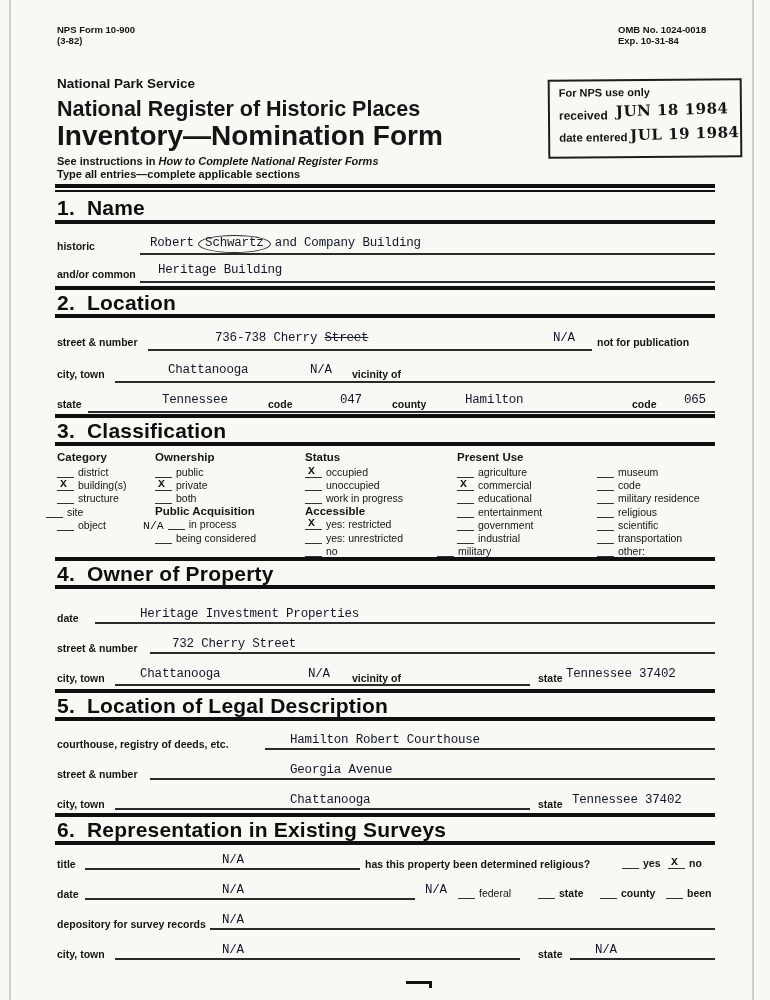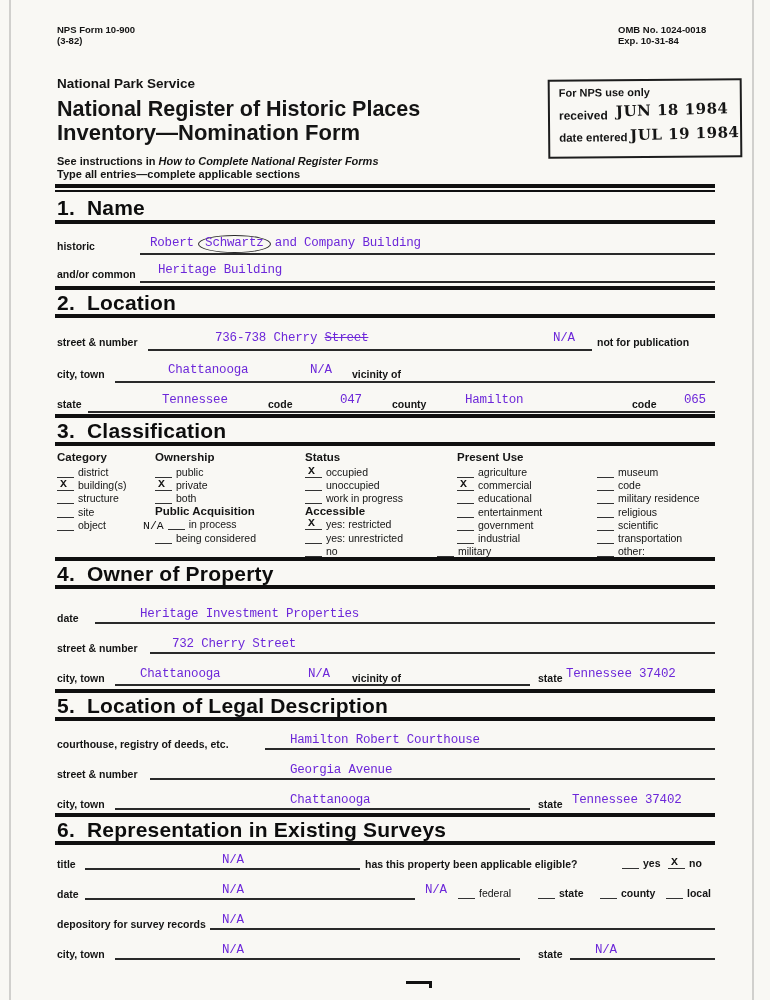--- a/index.html
+++ b/index.html
@@ -3,21 +3,21 @@
 <meta charset="utf-8">
 <style>
   *{box-sizing:border-box;margin:0;padding:0}
   html,body{background:#d9d9d5}
   .page{position:relative;width:770px;height:1000px;margin:0 auto;background:#f9f8f4;
         font-family:"Liberation Sans",sans-serif;color:#141414;overflow:hidden}
   .abs{position:absolute}
   .small{font-size:9.5px;font-weight:bold;line-height:1.2;white-space:nowrap}
   .flabel{position:absolute;font-size:10.5px;font-weight:bold;white-space:nowrap;color:#141414}
   .typed{position:absolute;font-family:"Liberation Mono","DejaVu Sans Mono",monospace;
-         font-size:12.5px;white-space:nowrap;color:#6d28d9;letter-spacing:-0.2px}
+         font-size:12.5px;white-space:nowrap;color:#0f172a;letter-spacing:-0.2px}
   .typedish{font-family:"Liberation Mono","DejaVu Sans Mono",monospace;font-size:11.5px;margin-bottom:-2px}
   .struck{text-decoration:line-through}
   .circled{display:inline-block;border:1.6px solid #2a2a2a;border-radius:50%;padding:0 6px 2px;margin:0 -3px}
   .uline{position:absolute;height:1.5px;background:#2a2a2a}
   .hrule{position:absolute;left:55px;width:660px;height:4px;background:#101010}
   .sec-title{position:absolute;left:57px;font-size:21px;font-weight:bold;white-space:pre;color:#0d0d0d;letter-spacing:.2px}
   .colhead{position:absolute;font-size:11.5px;font-weight:bold;white-space:nowrap}
   .ck{display:flex;align-items:flex-end;gap:4px}
   .blank{width:17px;height:10px;border-bottom:1.3px solid #333;position:relative;flex:none}
   .mark{position:absolute;left:3px;top:-4px;font-family:"Liberation Mono",monospace;font-size:11.5px;font-weight:bold}
@@ -38,21 +38,21 @@
     <div>NPS Form 10-900</div>
     <div>(3-82)</div>
   </div>
   <div class="small abs" style="left:618px;top:24px">
     <div>OMB No. 1024-0018</div>
     <div>Exp. 10-31-84</div>
   </div>
 
   <div class="abs" style="left:57px;top:76px;font-size:13.5px;font-weight:bold">National Park Service</div>
   <div class="abs" style="left:57px;top:97px;font-size:21.5px;font-weight:bold">National Register of Historic Places</div>
-  <div class="abs" style="left:57px;top:120px;font-size:22px;font-weight:bold">Inventory—Nomination Form</div>
+  <div class="abs" style="left:57px;top:120px;font-size:28px;font-weight:bold">Inventory—Nomination Form</div>
   <div class="abs" style="left:57px;top:155px;font-size:11px;font-weight:bold">
     <span>See instructions in </span><span style="font-style:italic">How to Complete National Register Forms</span>
   </div>
   <div class="abs" style="left:57px;top:168px;font-size:11px;font-weight:bold">Type all entries—complete applicable sections</div>
 
   <div class="abs npsbox" style="left:548px;top:79px;width:194px;height:79px">
     <div style="font-size:11px;font-weight:bold;margin:5px 0 0 9px">For NPS use only</div>
     <div class="abs" style="left:9px;top:27px;font-size:12px;font-weight:bold">received</div>
     <div class="abs hand" style="left:66px;top:20px">JUN 18 1984</div>
     <div class="abs" style="left:9px;top:50px;font-size:11.5px;font-weight:bold">date entered</div>
@@ -123,21 +123,21 @@
         <span class="mark">X</span>
       </span>
       <span class="cklabel">building(s)</span>
     </div>
   <div class="ck abs" style="left:57px;top:492px">
       <span class="blank">
         <span class="mark"></span>
       </span>
       <span class="cklabel">structure</span>
     </div>
-  <div class="ck abs" style="left:57px;top:506px">
+  <div class="ck abs" style="left:46px;top:506px">
       <span class="blank">
         <span class="mark"></span>
       </span>
       <span class="cklabel">site</span>
     </div>
   <div class="ck abs" style="left:57px;top:519px">
       <span class="blank">
         <span class="mark"></span>
       </span>
       <span class="cklabel">object</span>
@@ -338,21 +338,21 @@
   <div class="typed" style="left:572px;top:793px">Tennessee  37402</div>
   <div class="uline" style="left:115px;top:808px;width:415px"></div>
 
   <div class="hrule" style="top:813px"></div>
   <div class="sec-title" style="top:818px">6.  Representation in Existing Surveys</div>
   <div class="hrule" style="top:841px"></div>
 
   <div class="flabel" style="left:57px;top:858px">title</div>
   <div class="typed" style="left:222px;top:853px">N/A</div>
   <div class="uline" style="left:85px;top:868px;width:275px"></div>
-  <div class="flabel" style="left:365px;top:858px">has this property been applicable eligible?</div>
+  <div class="flabel" style="left:365px;top:858px">has this property been determined religious?</div>
   <div class="ck abs" style="left:622px;top:857px">
       <span class="blank">
         <span class="mark"></span>
       </span>
       <span class="cklabel" style="font-weight:bold">yes</span>
     </div>
   <div class="ck abs" style="left:668px;top:857px">
       <span class="blank">
         <span class="mark">X</span>
       </span>
@@ -378,21 +378,21 @@
   <div class="ck abs" style="left:600px;top:887px">
       <span class="blank">
         <span class="mark"></span>
       </span>
       <span class="cklabel" style="font-weight:bold">county</span>
     </div>
   <div class="ck abs" style="left:666px;top:887px">
       <span class="blank">
         <span class="mark"></span>
       </span>
-      <span class="cklabel" style="font-weight:bold">local</span>
+      <span class="cklabel" style="font-weight:bold">been</span>
     </div>
 
   <div class="flabel" style="left:57px;top:918px">depository for survey records</div>
   <div class="typed" style="left:222px;top:913px">N/A</div>
   <div class="uline" style="left:210px;top:928px;width:505px"></div>
 
   <div class="flabel" style="left:57px;top:948px">city, town</div>
   <div class="typed" style="left:222px;top:943px">N/A</div>
   <div class="uline" style="left:115px;top:958px;width:405px"></div>
   <div class="flabel" style="left:538px;top:948px">state</div>

